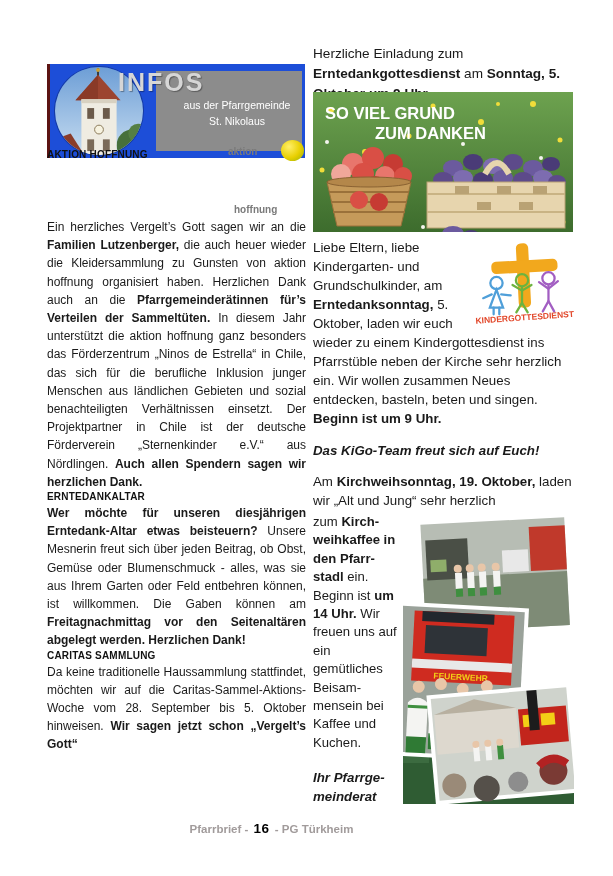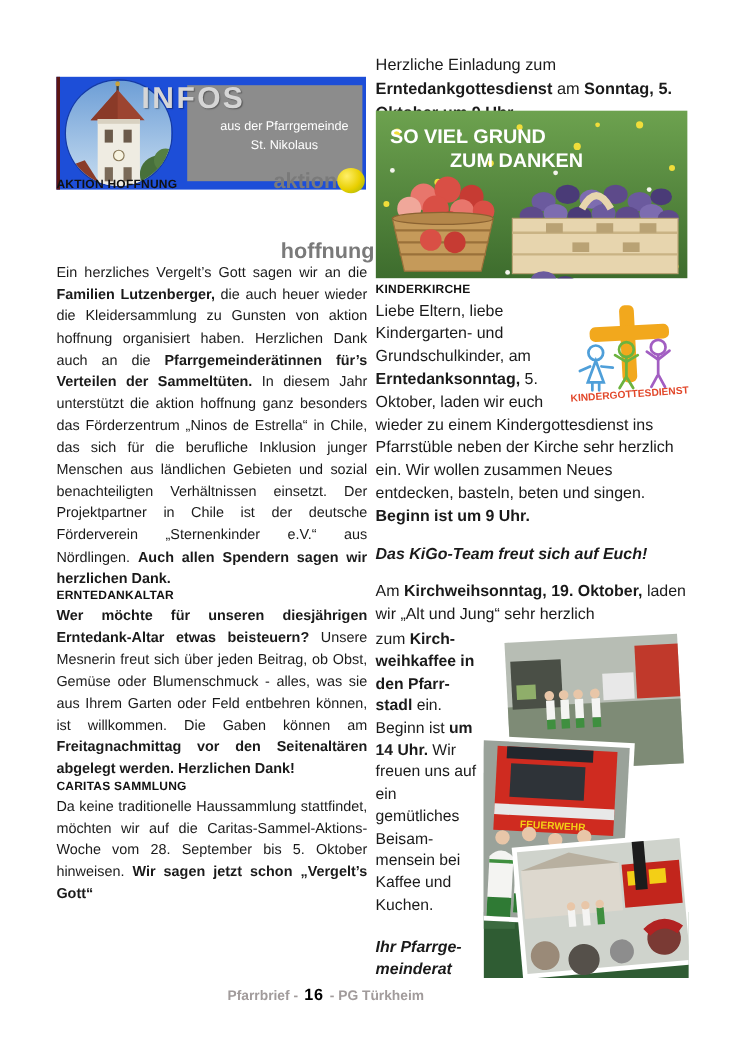--- a/index.html
+++ b/index.html
@@ -50,21 +50,21 @@
   h2.sec{
     margin:0;font-size:10px;font-weight:bold;letter-spacing:.2px;color:#111;
   }
   .para{
     font-size:12px;line-height:18.2px;text-align:justify;margin:2px 0 0 0;
   }
   .sec-gap{margin-top:19px;}
 
   .ah-row{display:flex;align-items:flex-start;justify-content:space-between;}
   .ah-logo{position:relative;width:84px;margin-top:-4px;line-height:13px;
-    font-size:18px;color:#7a7a7a;font-weight:bold;}
+    font-size:10px;color:#7a7a7a;font-weight:bold;}
   .ah-l1{display:block;padding-left:6px;}
   .ah-l2{display:block;padding-left:12px;margin-top:45px;}
   .ah-ball{position:absolute;right:2px;top:-5px;width:23px;height:21px;border-radius:50%;
     background:radial-gradient(circle at 35% 32%,#ffef6a,#e8cf00 55%,#9cb40c 95%);}
 
   
   .kk-para{font-size:13.3px;line-height:19px;text-align:left;margin:2px 0 0 0;}
   .kigo-logo{float:right;width:104px;height:88px;margin:2px 0 2px 7px;}
   .kigo-logo svg{display:block;width:100%;height:100%;}
   .kigo-line{font-size:13.3px;line-height:19px;margin-top:13px;}
@@ -218,21 +218,20 @@
 
   <h2 class="sec sec-gap">ERNTEDANKALTAR</h2>
   <div class="para"><span class="b">Wer möchte für unseren diesjährigen Erntedank-Altar etwas beisteuern?</span><span> Unse­re Mesnerin freut sich über jeden Beitrag, ob Obst, Gemüse oder Blumenschmuck - alles, was sie aus Ihrem Garten oder Feld entbehren können, ist willkommen. Die Gaben können am </span><span class="b">Freitagnachmittag vor den Seitenaltären abgelegt werden. Herzlichen Dank!</span></div>
 
   <h2 class="sec sec-gap">CARITAS SAMMLUNG</h2>
   <div class="para"><span>Da keine traditionelle Haussammlung stattfindet, möchten wir auf die Caritas-Sammel-Aktions-Woche vom 28. Septem­ber bis 5. Oktober hinweisen. </span><span class="b">Wir sagen jetzt schon „Vergelt’s Gott“</span></div>
 </div>
 
 <div class="abs col-right">
 
-  <h2 class="sec">KINDERKIRCHE</h2>
   <div class="kk-para">
     <span class="kigo-logo">
       <svg viewBox="0 0 110 92">
         <g transform="rotate(-3 56 36)" fill="#f2a81d">
           <rect x="50" y="3" width="13" height="68" rx="5"></rect>
           <rect x="23" y="21" width="70" height="13" rx="5"></rect>
         </g>
         <g stroke="#4f9fd9" fill="none" stroke-width="2.4" stroke-linecap="round">
           <circle cx="28" cy="45" r="6.5"></circle>
           <path d="M28 52 L21 71 L35 71 Z"></path>

